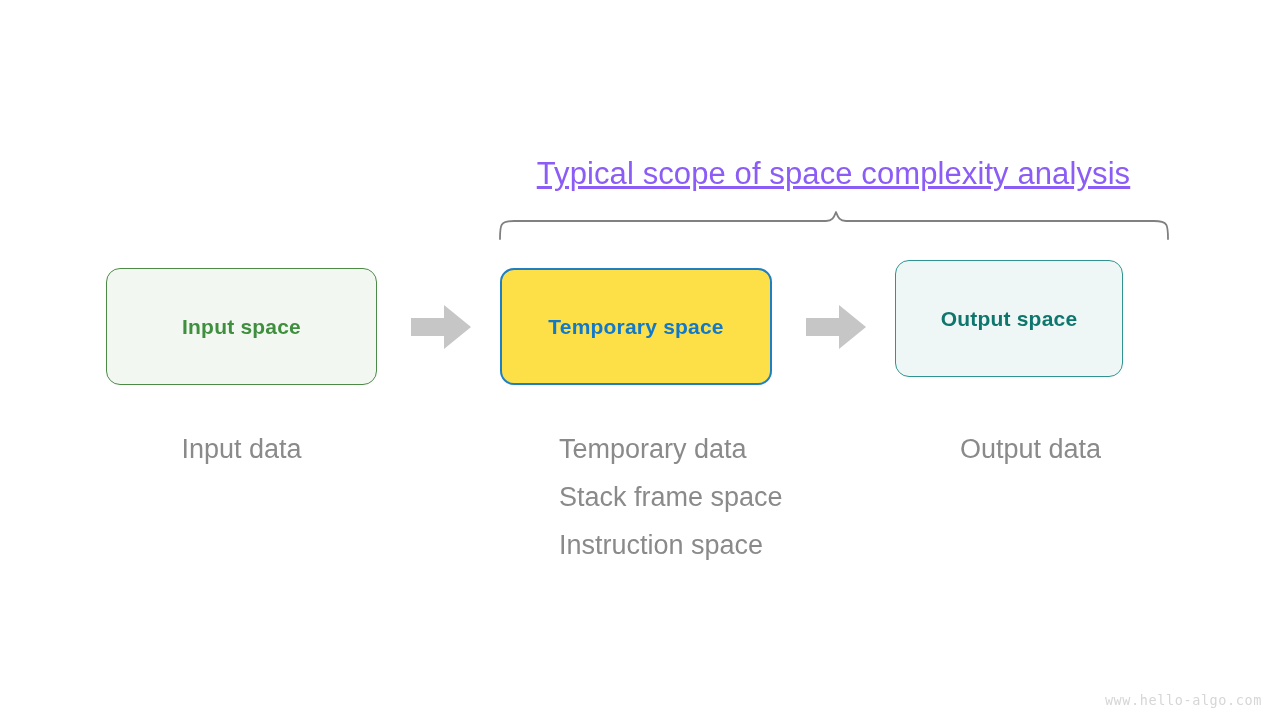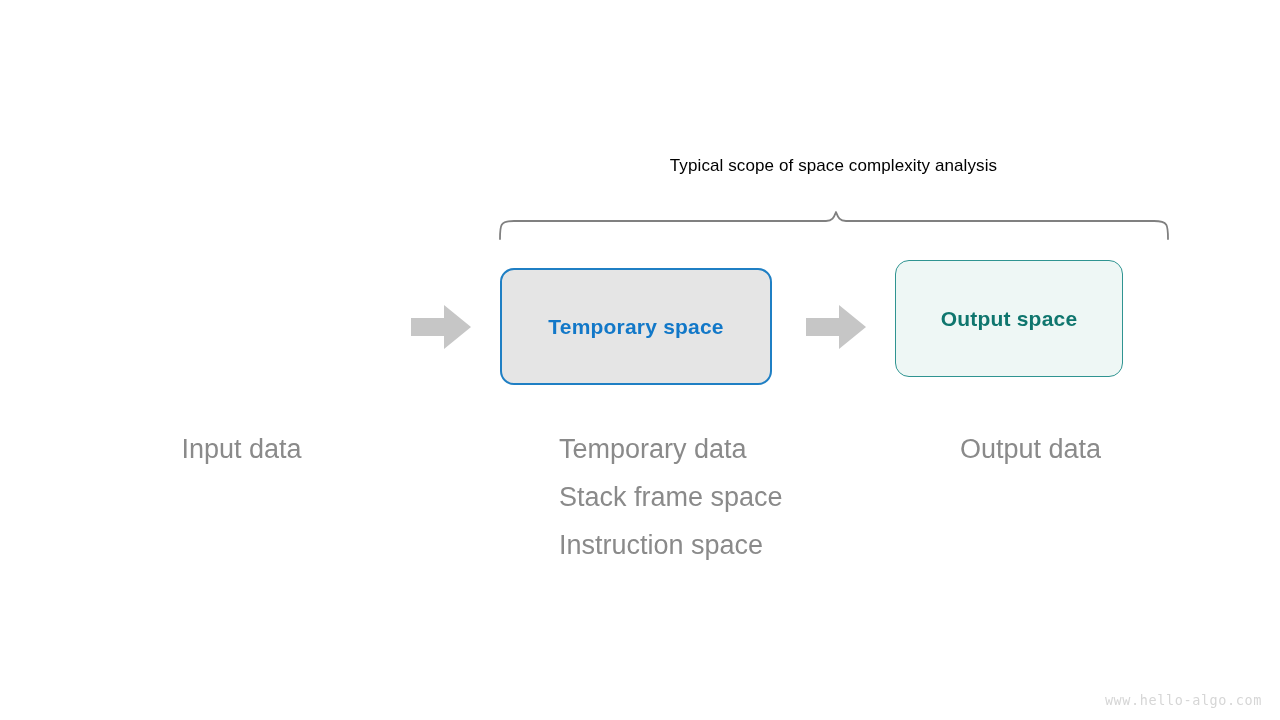--- a/index.html
+++ b/index.html
@@ -20,24 +20,25 @@
     overflow: hidden;
   }
 
   
   .scope-title {
     position: absolute;
     left: 499px;
     top: 156px;
     width: 669px;
     text-align: center;
-    font-size: 17px;
-    color: #000000;
+    font-size: 31px;
+    color: #8b5cf6;
     letter-spacing: 0.1px;
     white-space: nowrap;
+    text-decoration: underline;
   }
 
   
   .brace-wrap {
     position: absolute;
     left: 492px;
     top: 203px;
     width: 684px;
     height: 44px;
   }
@@ -64,21 +65,21 @@
     border: 1.6px solid #4b8b46;
     background: #f2f8f1;
     color: #3f8f3f;
   }
   .box-temp {
     left: 500px;
     top: 268px;
     width: 272px;
     height: 117px;
     border: 2.4px solid #1f7fc4;
-    background: #e5e5e5;
+    background: #fde047;
     color: #1278c8;
   }
   .box-output {
     left: 895px;
     top: 260px;
     width: 228px;
     height: 117px;
     border: 1.8px solid #2f9491;
     background: #eef7f5;
     color: #0f766e;
@@ -140,20 +141,23 @@
 <div id="canvas">
 
   <div class="scope-title">Typical scope of space complexity analysis</div>
 
   <div class="brace-wrap">
     <svg width="684" height="44" viewBox="0 0 684 44" fill="none" xmlns="http://www.w3.org/2000/svg">
       <path d="M8 36 C8 22, 8 18, 22 18 L334 18 C341 18, 342 14, 344 9 L344 9 C346 14, 347 18, 354 18 L662 18 C676 18, 676 22, 676 36" stroke="#808080" stroke-width="1.8" fill="none" stroke-linecap="round" stroke-linejoin="round"></path>
     </svg>
   </div>
 
+  <div class="box box-input">
+    <span>Input space</span>
+  </div>
 
   <div class="arrow arrow-1">
     <svg width="62" height="48" viewBox="0 0 62 48" xmlns="http://www.w3.org/2000/svg">
       <polygon points="1,15 34,15 34,2 61,24 34,46 34,33 1,33" fill="#c6c6c6"></polygon>
     </svg>
   </div>
 
   <div class="box box-temp">
     <span>Temporary space</span>
   </div>

